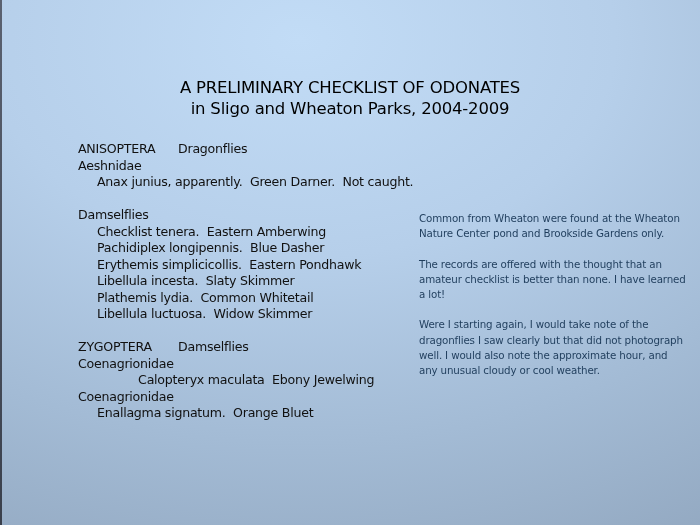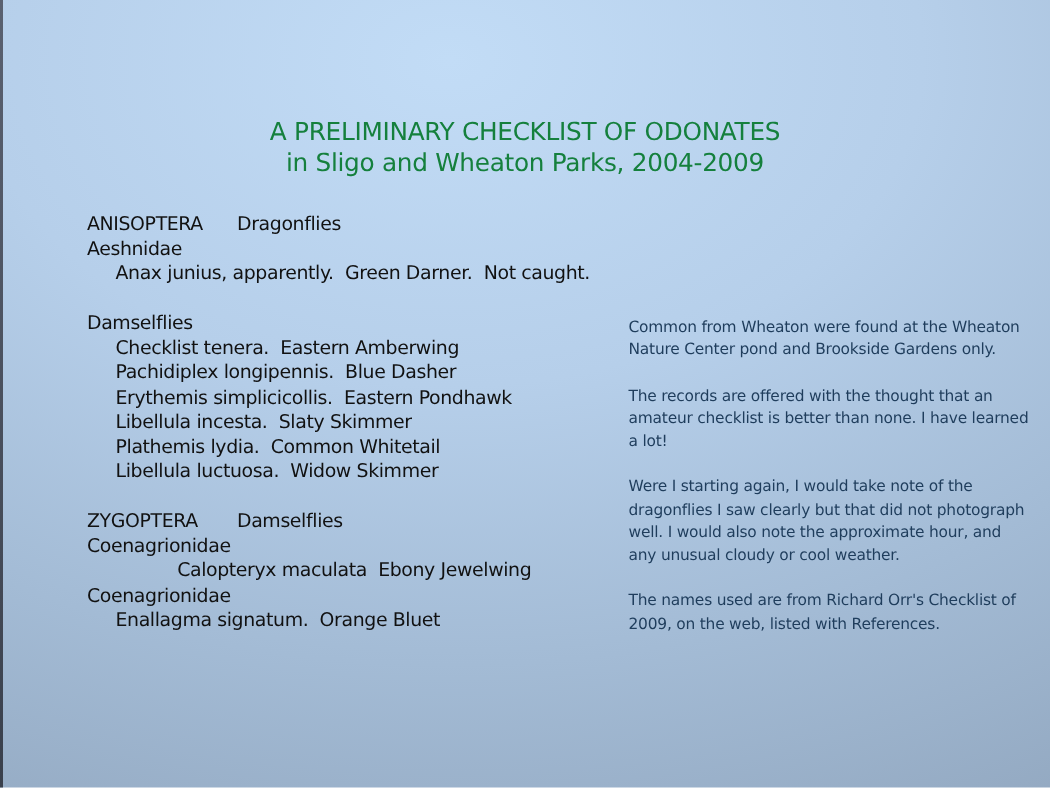--- a/index.html
+++ b/index.html
@@ -7,29 +7,29 @@
       width: 700px; height: 525px; overflow: hidden; position: relative;
       background: radial-gradient(ellipse 900px 620px at 300px 40px, #c2dcf6 0%, #b6cfea 35%, #a3bbd5 65%, #8ea3bb 100%);
       font-family: "DejaVu Sans", sans-serif;
     }
     .left-edge {
       position: absolute; left: 0; top: 0; bottom: 0; width: 2px;
       background: linear-gradient(#5a6170, #3a404c);
     }
     .title-block {
       position: absolute; left: 0; right: 0; top: 77px;
-      text-align: center; color: #15803d; font-size: 16.5px; line-height: 21px;
+      text-align: center; color: #000000; font-size: 16.5px; line-height: 21px;
       letter-spacing: -0.2px;
     }
     .checklist {
       position: absolute; left: 58px; top: 141px;
       color: #111; font-size: 12.6px; line-height: 16.5px;
       letter-spacing: -0.25px;
     }
-    .checklist .line { white-space: pre; }
+    .checklist .line { white-space: pre; margin-left: 20px; }
     .checklist .indent { padding-left: 19px; }
     .checklist .indent2 { padding-left: 21px; text-align: center; }
     .checklist .gap { height: 16.5px; }
     .order-name { display: inline-block; width: 100px; }
     .notes {
       position: absolute; left: 419px; top: 211px; width: 270px;
       color: #1f3d5c; font-size: 10.3px; line-height: 15.2px;
       letter-spacing: -0.15px;
     }
     .notes p { margin: 0 0 15.2px 0; }
@@ -61,14 +61,13 @@
   <div class="line">Coenagrionidae</div>
   <div class="line indent2">Calopteryx maculata  Ebony Jewelwing</div>
   <div class="line">Coenagrionidae</div>
   <div class="line indent">Enallagma signatum.  Orange Bluet</div>
 </div>
 
 <div class="notes">
   <p>Common from Wheaton were found at the Wheaton Nature Center pond and Brookside Gardens only.</p>
   <p>The records are offered with the thought that an amateur checklist is better than none. I have learned a lot!</p>
   <p>Were I starting again, I would take note of the dragonflies I saw clearly but that did not photograph well. I would also note the approximate hour, and any unusual cloudy or cool weather.</p>
-  <p>The names used are from Richard Orr's Checklist of 2009, on the web, listed with References.</p>
 </div>
 
 </body></html>

